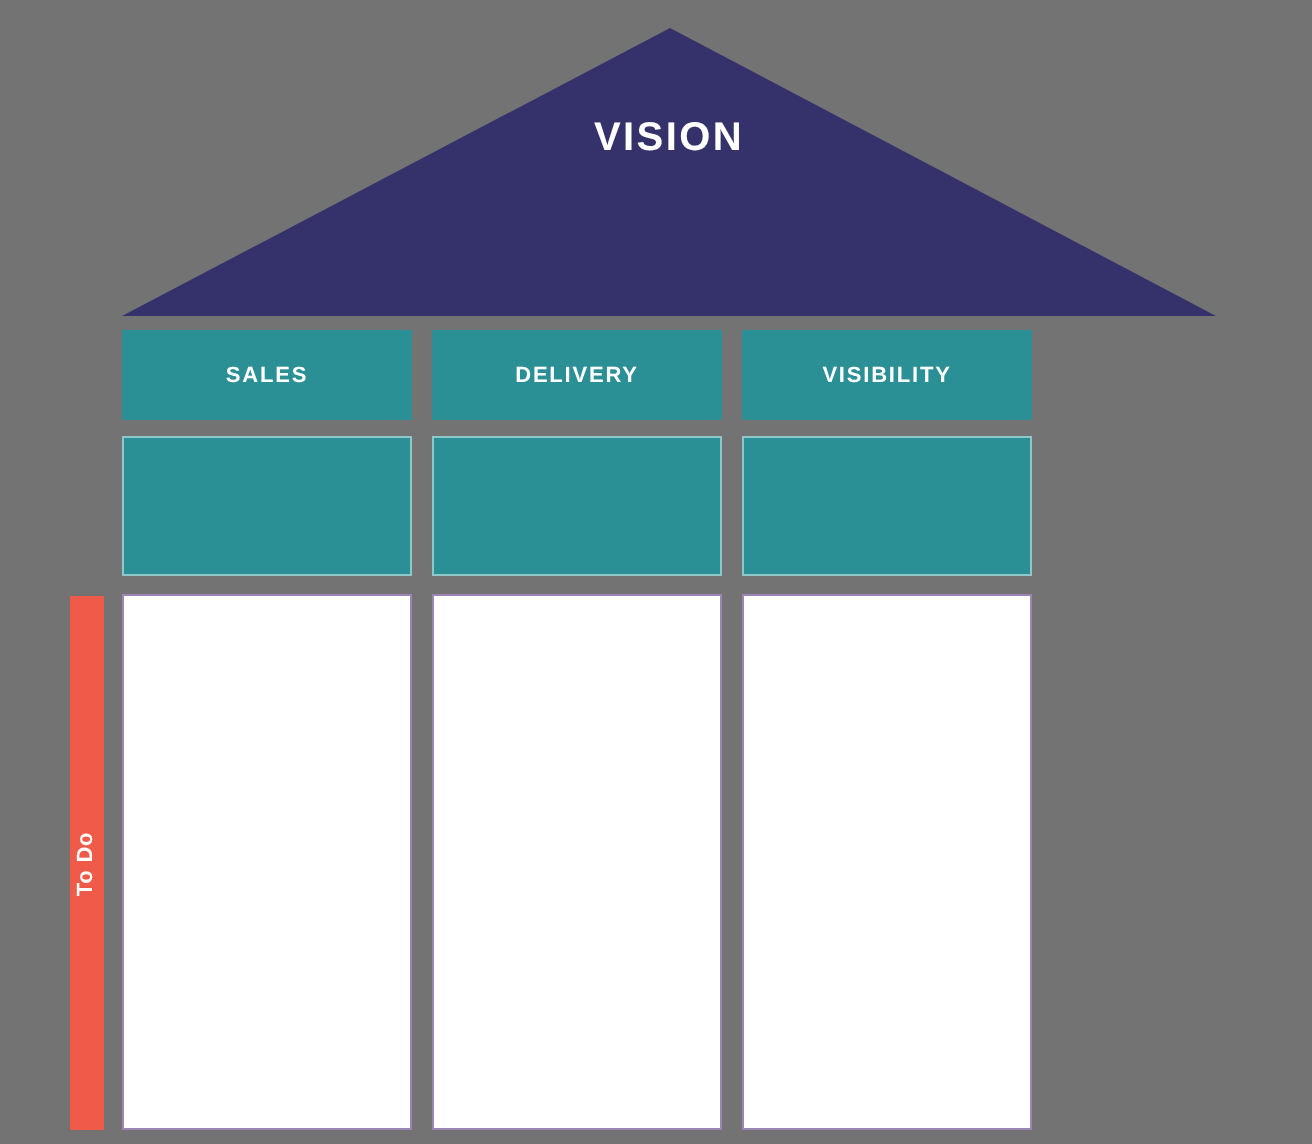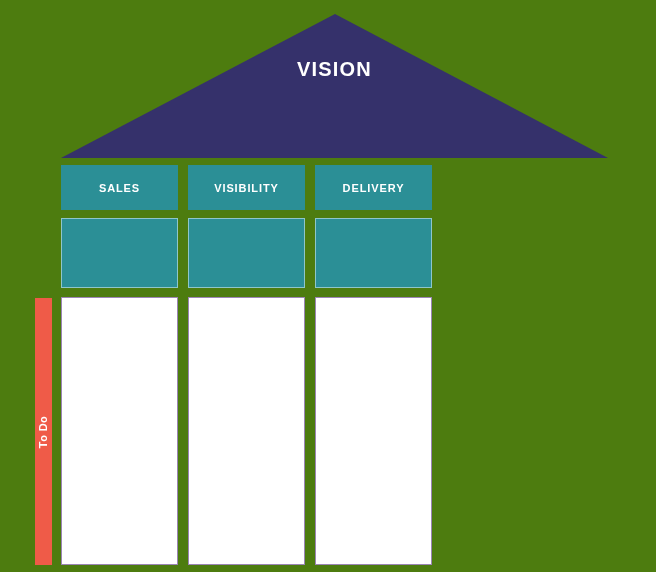--- a/index.html
+++ b/index.html
@@ -7,21 +7,21 @@
     padding: 0;
     background: #ffffff;
   }
   body {
     font-family: "Liberation Sans", sans-serif;
   }
   #canvas {
     position: relative;
     width: 656px;
     height: 572px;
-    background: #4d7c0f;
+    background: #737373;
     overflow: hidden;
   }
 
   
   .roof-wrap {
     position: absolute;
     left: 61px;
     top: 14px;
     width: 547px;
     height: 144px;
@@ -56,21 +56,21 @@
     position: absolute;
     left: 61px;
     top: 165px;
     width: 547px;
     height: 400px;
     display: flex;
     flex-direction: row;
     gap: 10px;
   }
   .col {
-    width: 117px;
+    width: 145px;
     display: flex;
     flex-direction: column;
   }
 
   .pillar-head {
     height: 45px;
     background: #2b8f96;
     display: flex;
     align-items: center;
     justify-content: center;
@@ -148,28 +148,28 @@
       <div class="pillar-head">
         <span>SALES</span>
       </div>
       <div class="pillar-body"></div>
       <div class="pillar-panel"></div>
     </div>
 
 
     <div class="col">
       <div class="pillar-head">
-        <span>VISIBILITY</span>
+        <span>DELIVERY</span>
       </div>
       <div class="pillar-body"></div>
       <div class="pillar-panel"></div>
     </div>
 
     <div class="col">
       <div class="pillar-head">
-        <span>DELIVERY</span>
+        <span>VISIBILITY</span>
       </div>
       <div class="pillar-body"></div>
       <div class="pillar-panel"></div>
     </div>
 
   </div>
 </div>
 
 </body></html>

